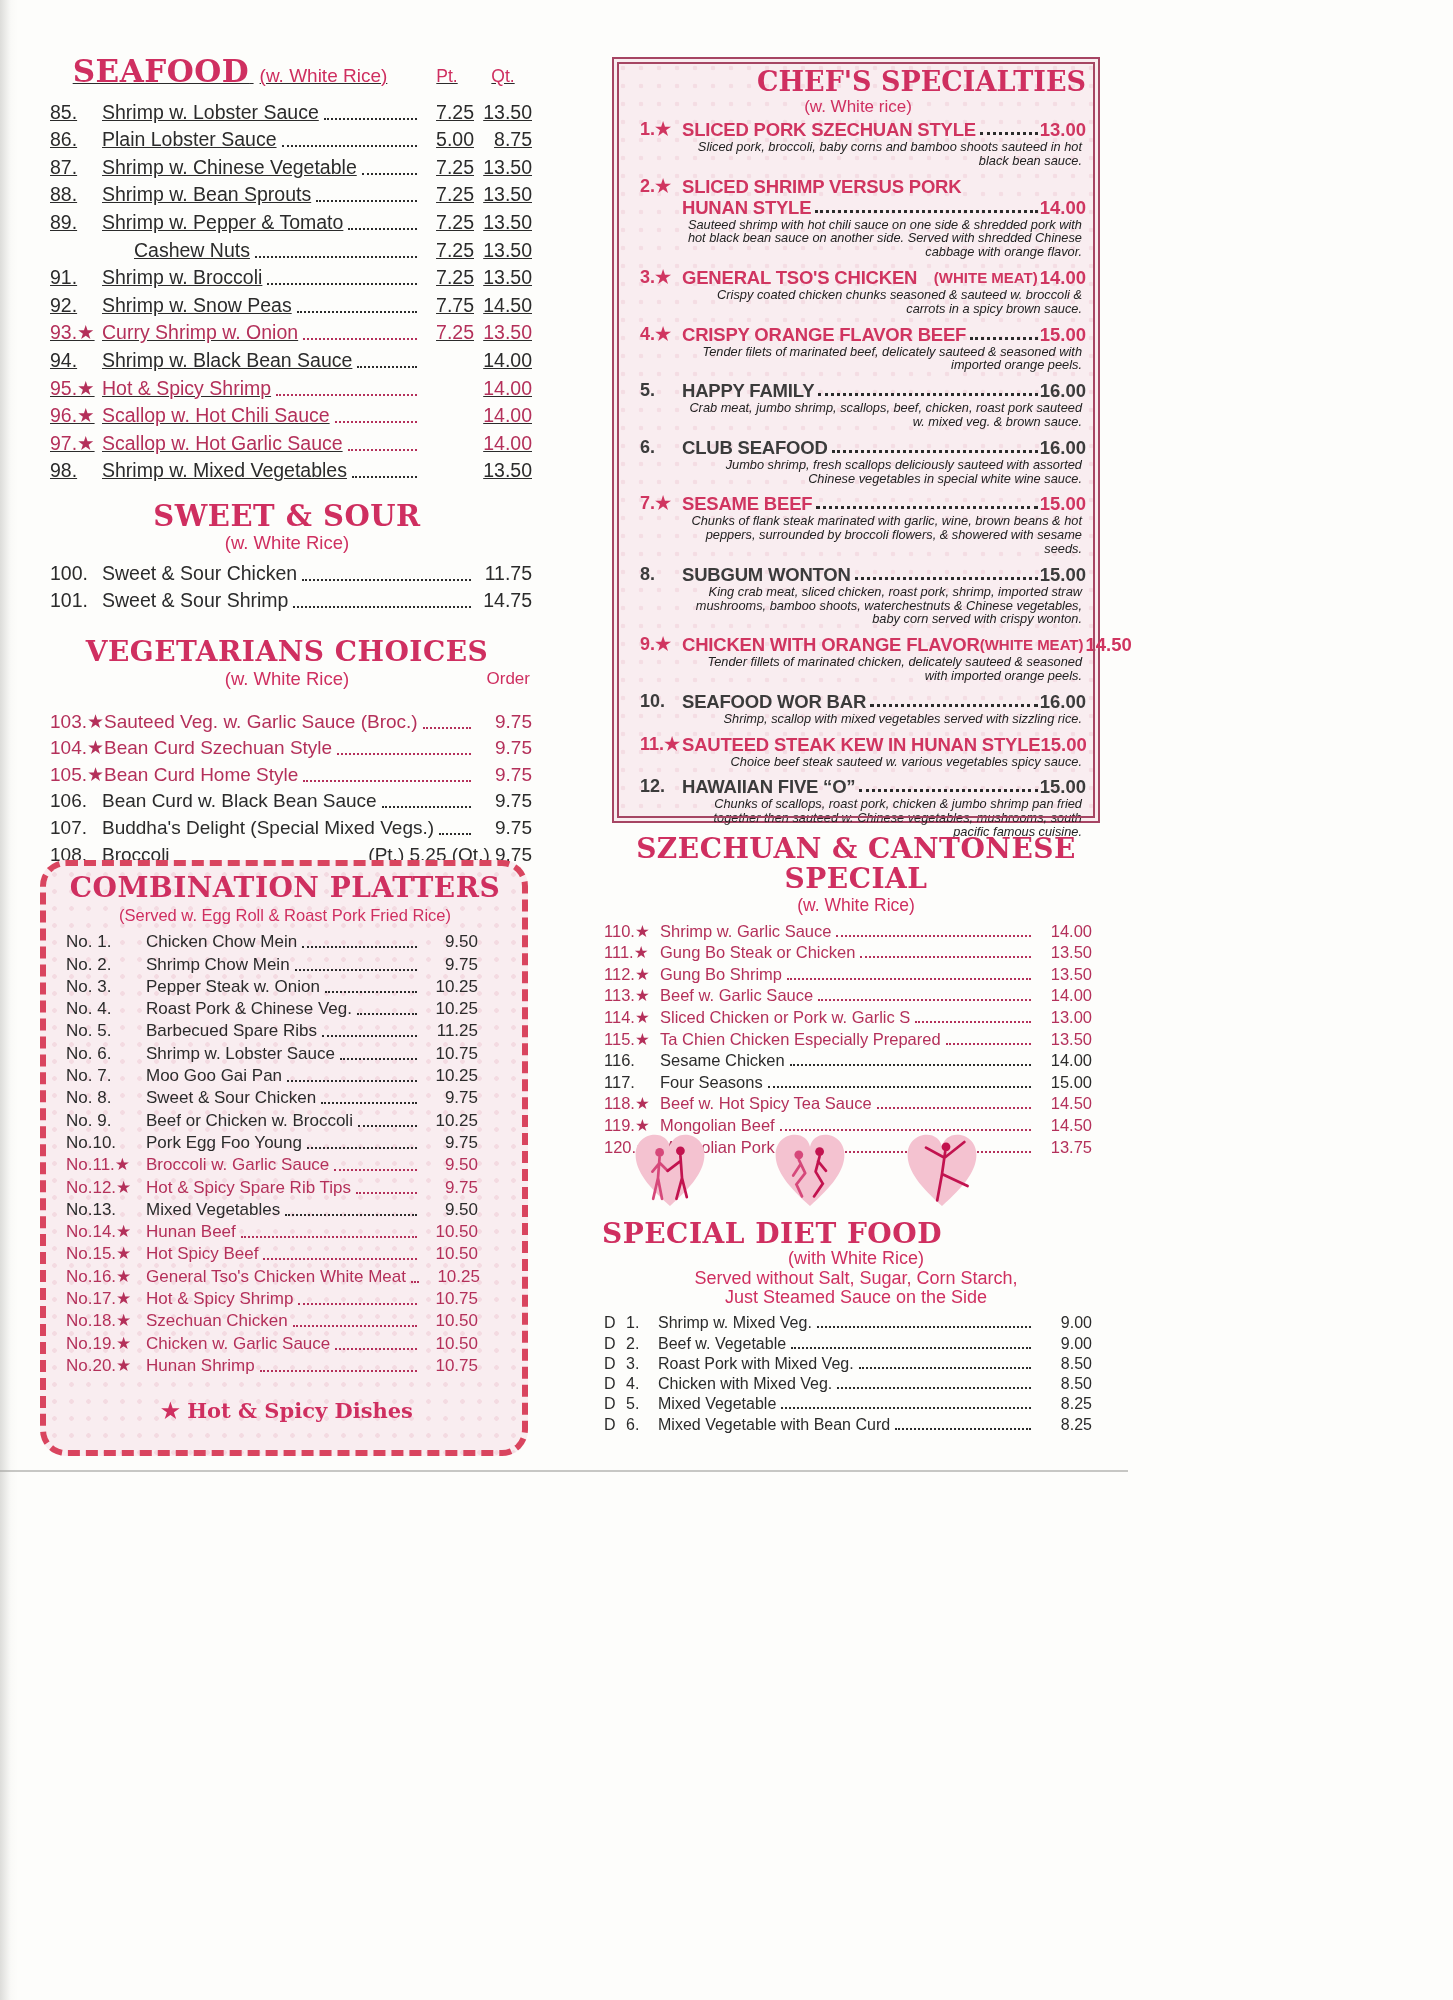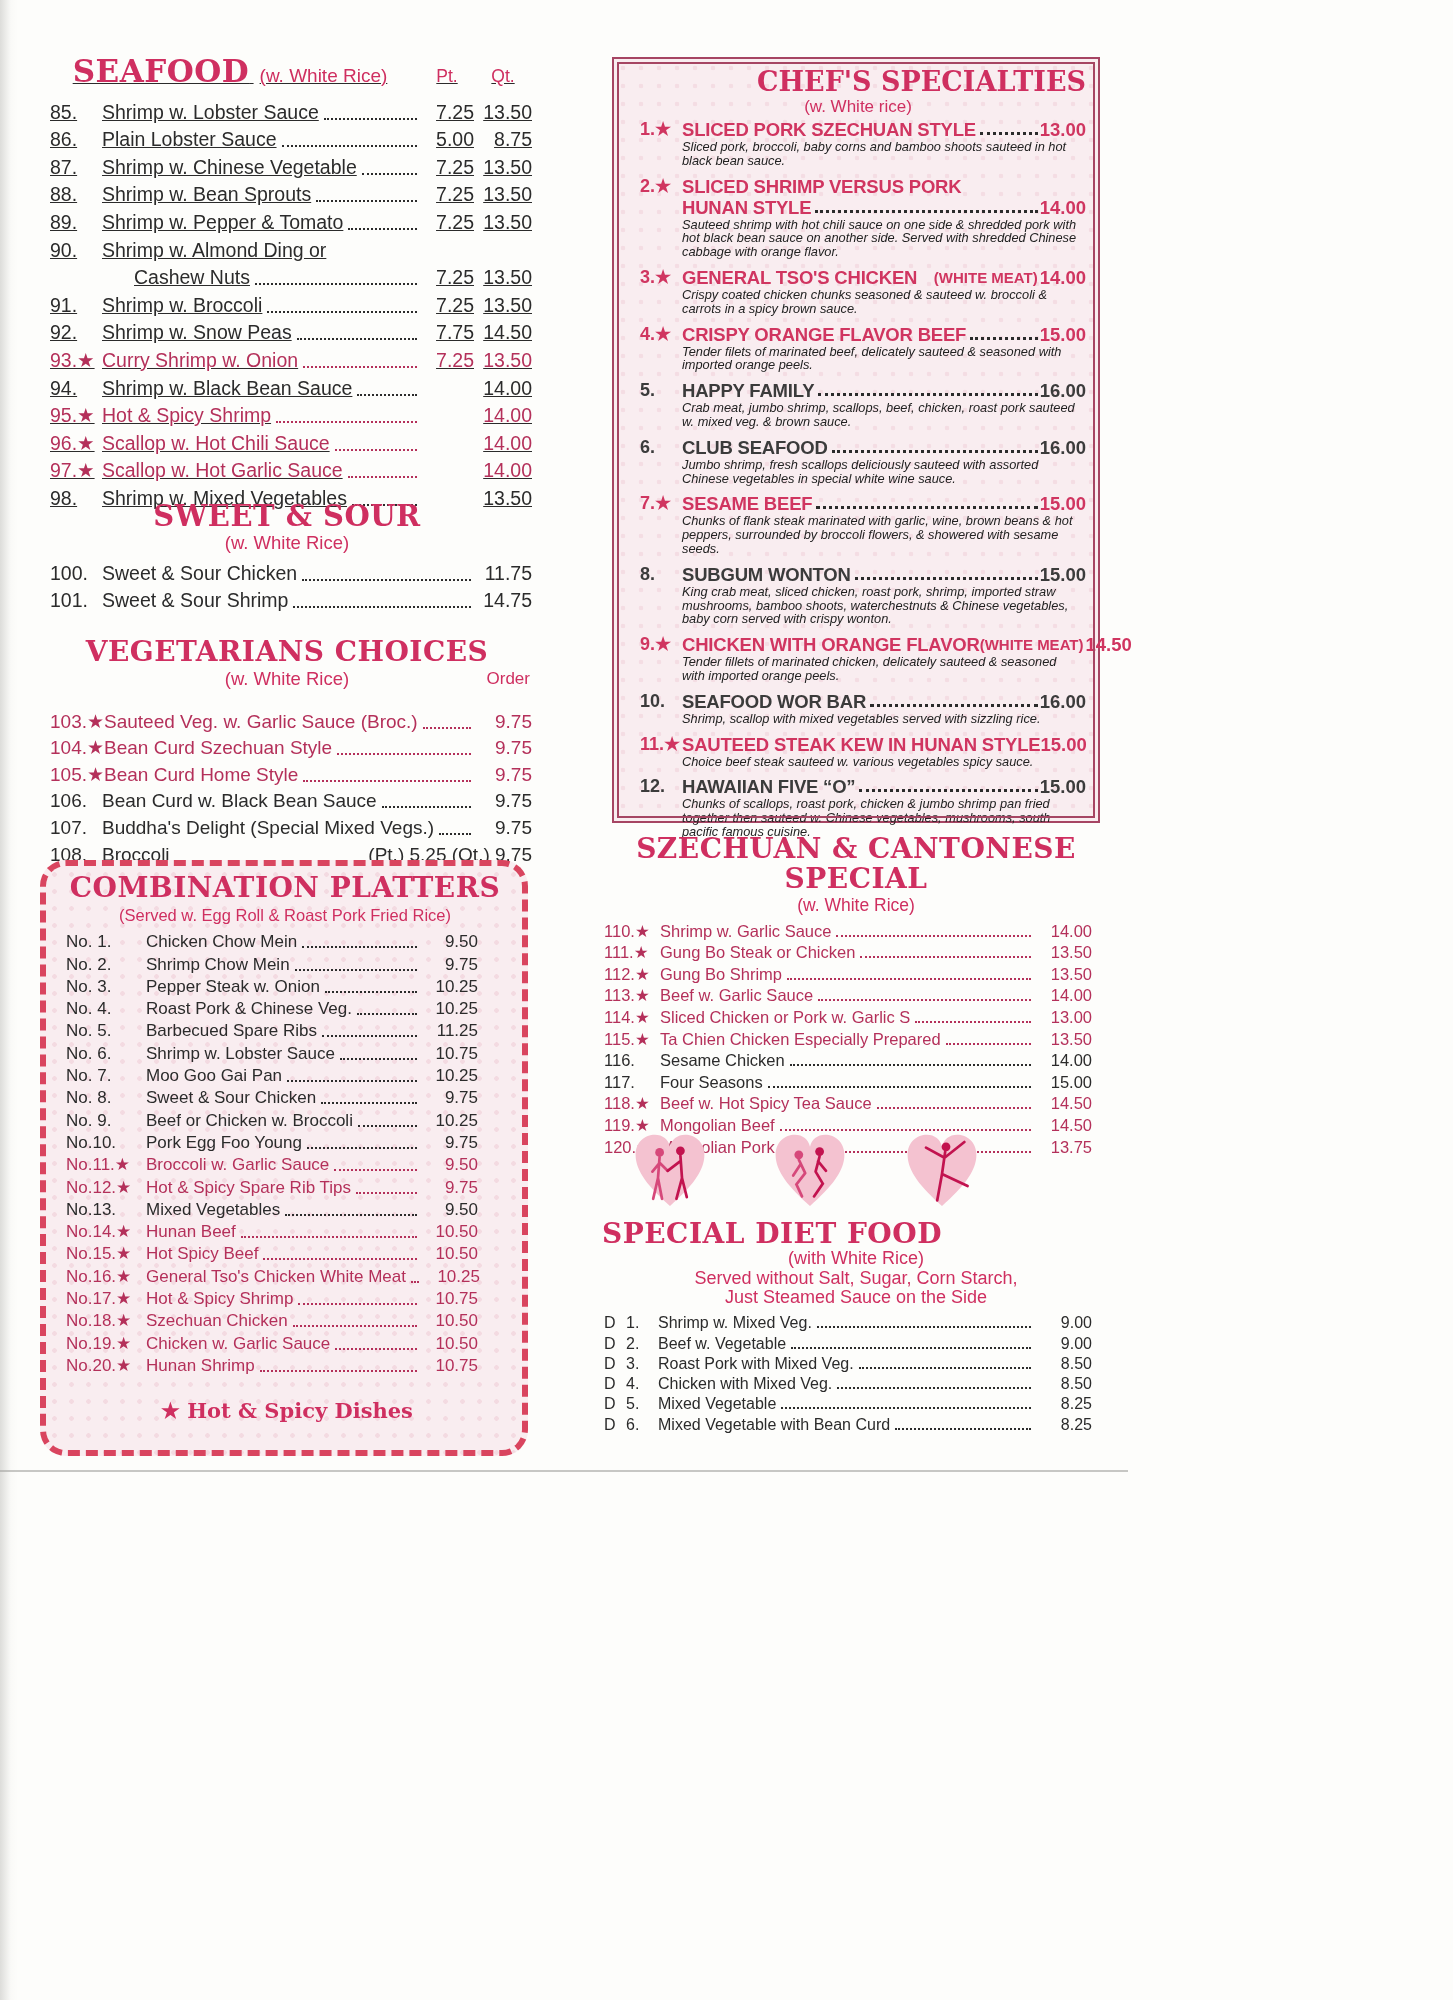--- a/index.html
+++ b/index.html
@@ -101,21 +101,21 @@
   .chef-item{margin-bottom:8px;}
   .chef-line{display:flex;align-items:flex-end;}
   .chef-line .cnum{flex:0 0 52px;padding-left:10px;box-sizing:border-box;font-weight:700;font-size:18px;line-height:21px;}
   .chef-line .cname{font-weight:700;font-size:18.5px;line-height:21px;letter-spacing:-.2px;white-space:nowrap;}
   .chef-line .dots{flex:1 1 auto;min-width:8px;border-bottom:3px dotted currentColor;margin:0 2px 5px 4px;}
   .chef-line .sp{flex:1 1 auto;}
   .chef-line .ctag{font-weight:700;font-size:15px;line-height:21px;margin-right:2px;white-space:nowrap;}
   .chef-line .cprice{font-weight:700;font-size:18.5px;line-height:21px;white-space:nowrap;}
   .chef-item .cname,.chef-item .cnum,.chef-item .cprice,.chef-item .ctag{color:#3b3b3b;}
   .chef-item.spicy .cname,.chef-item.spicy .cnum,.chef-item.spicy .cprice,.chef-item.spicy .ctag{color:var(--chefred);}
-  .cdesc{margin-left:52px;max-width:400px;font-style:italic;font-size:12.8px;line-height:13.8px;color:#222;}
+  .cdesc{margin-left:52px;max-width:400px;font-style:italic;font-size:12.8px;line-height:13.8px;color:#222;text-align:right;}
 
   
   .sec-szechuan{top:788px;}
   .sec-szechuan .sec-title{display:block;text-align:center;font-size:28px;line-height:30px;}
   .sec-szechuan .sec-sub{display:block;text-align:center;font-size:17.5px;line-height:22px;}
   .sec-szechuan .rows{margin-top:3px;}
   .sec-szechuan .mrow{height:21.6px;font-size:16.5px;padding-right:18px;}
   .sec-szechuan .mrow .num{flex:0 0 58px;padding-left:2px;}
 
   
@@ -178,24 +178,20 @@
             <span class="dots"></span>
             <span class="price">7.25</span>
             <span class="price qt">13.50</span>
           </div>
           <div class="mrow">
             <span class="num">89.</span>
             <span class="iname">Shrimp w. Pepper &amp; Tomato</span>
             <span class="dots"></span>
             <span class="price">7.25</span>
             <span class="price qt">13.50</span>
-          </div>
-          <div class="mrow">
-            <span class="num">90.</span>
-            <span class="iname">Shrimp w. Almond Ding or</span>
           </div>
           <div class="mrow">
             <span class="num"></span>
             <span class="iname cont">Cashew Nuts</span>
             <span class="dots"></span>
             <span class="price">7.25</span>
             <span class="price qt">13.50</span>
           </div>
           <div class="mrow">
             <span class="num">91.</span>

